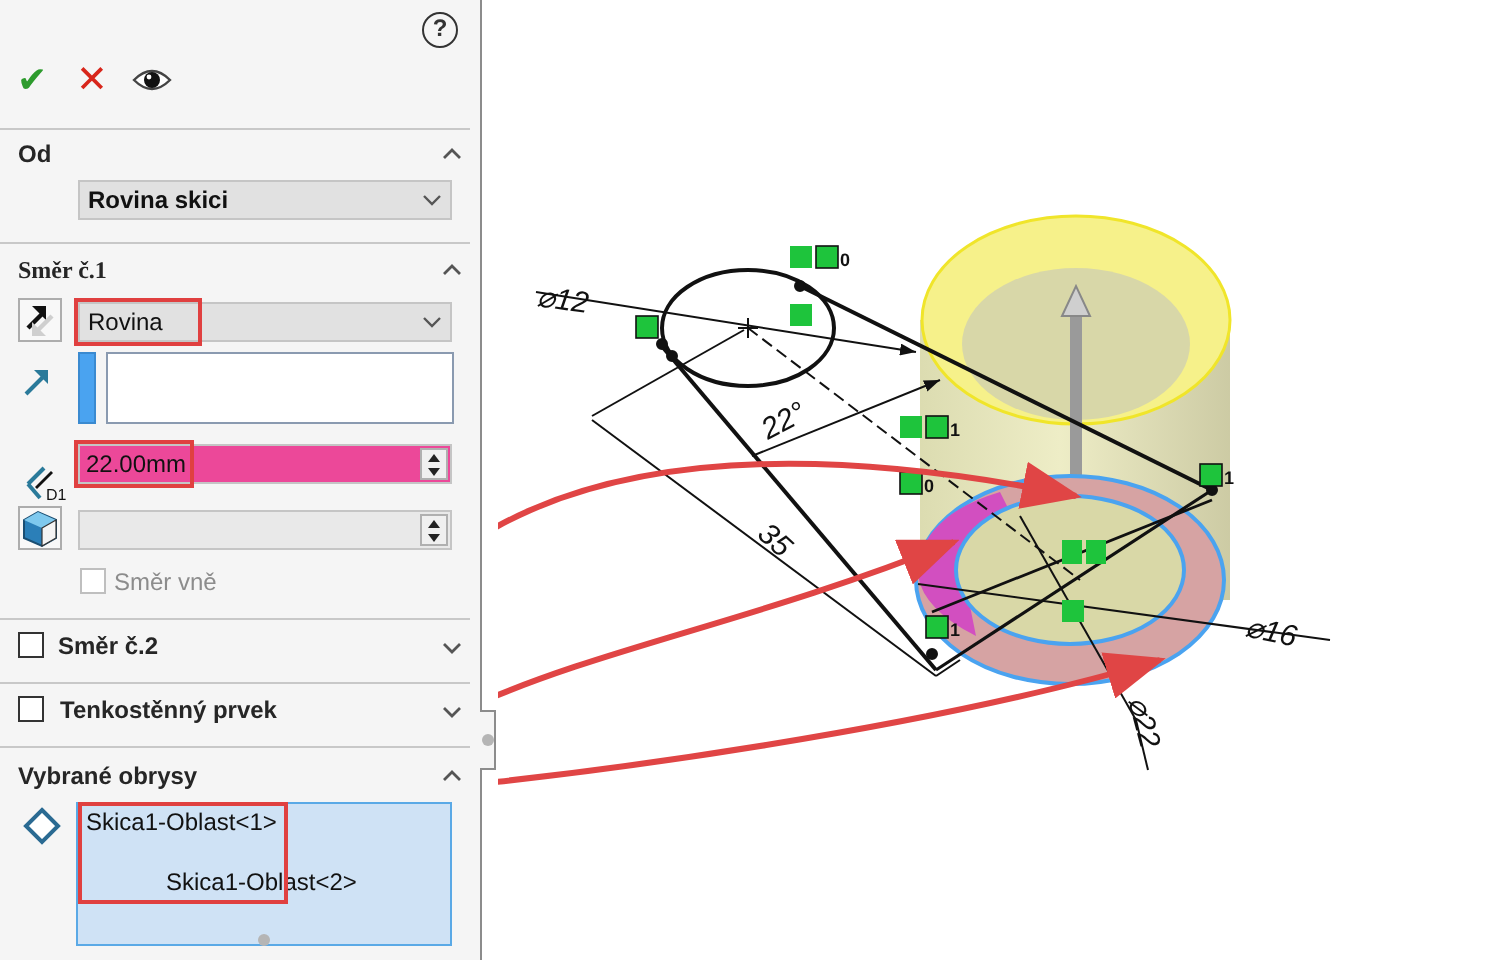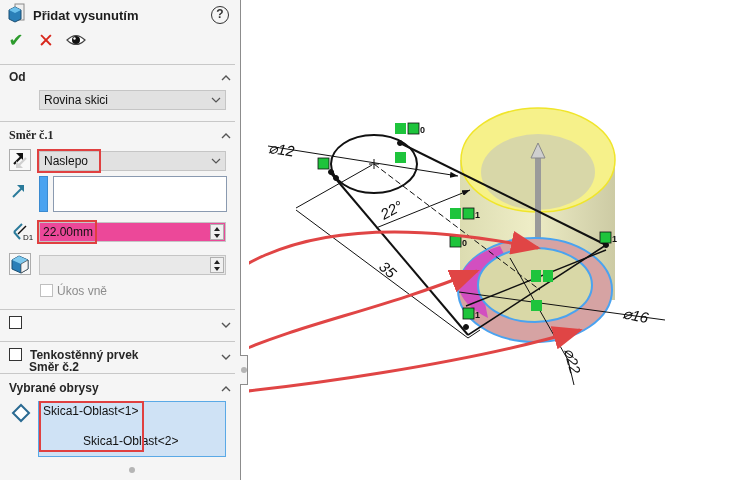--- a/index.html
+++ b/index.html
@@ -25,43 +25,33 @@
   .iconbox { position: absolute; width: 22px; height: 22px; border: 1px solid #adadad; background: #f8f8f8; }
   .spin { position: absolute; height: 20px; background: #ec4899; border: 1px solid #c5c5c5; font-size: 12px; padding-left: 3px; line-height: 18px; color: #111; }
   .spin.disabled { background: #e9e9e9; }
   .spinbtn { position: absolute; right: 1px; top: 1px; width: 14px; height: 16px; border: 1px solid #b0b0b0; background: #f0f0f0; }
   .spinbtn .up { position: absolute; left: 3px; top: 2px; width: 0; height: 0; border-left: 3px solid transparent; border-right: 3px solid transparent; border-bottom: 4px solid #222; }
   .spinbtn .dn { position: absolute; left: 3px; top: 9px; width: 0; height: 0; border-left: 3px solid transparent; border-right: 3px solid transparent; border-top: 4px solid #222; }
   .checkbox { position: absolute; width: 13px; height: 13px; border: 1px solid #333; background: #fff; }
   .checkbox.disabled { border-color: #bfbfbf; }
   .cblabel { position: absolute; font-size: 12px; color: #262626; font-weight: bold; }
   .cblabel.disabled { color: #8c8c8c; font-weight: normal; }
-  .listbox { position: absolute; left: 38px; top: 401px; width: 188px; height: 56px; background: #cfe2f5; border: 1px solid #5aa9e6; }
+  .listbox { position: absolute; left: 38px; top: 401px; width: 188px; height: 72px; background: #cfe2f5; border: 1px solid #5aa9e6; }
   .list-item { position: absolute; left: 1px; width: 184px; height: 15px; font-size: 12px; color: #111; line-height: 15px; padding-left: 3px; }
   .list-item.selected { background: #0a6bc4; color: #fff; }
   .viewport { position: absolute; left: 249px; top: 0; width: 501px; height: 480px; }
   .scroll-dot { position: absolute; left: 129px; top: 467px; width: 6px; height: 6px; border-radius: 50%; background: #b5b5b5; }
 </style>
 </head>
 <body>
 
 <div class="root">
 
   <div class="panel">
 
-    <div class="title-row">
-      <span>
-        <svg width="18" height="20" viewBox="0 0 18 20">
-          <rect x="7" y="1" width="9" height="16" fill="#f0f0f0" stroke="#8a8a8a"></rect>
-          <polygon points="1,7 7,4 13,7 13,16 7,19 1,16" fill="#2b7fb8" stroke="#1a4e72"></polygon>
-          <polygon points="1,7 7,4 13,7 7,10" fill="#6cc0ec"></polygon>
-        </svg>
-      </span>
-      <span class="title-text">Přidat vysunutím</span>
-    </div>
     <div class="help">?</div>
 
     <div class="actions">
       <div class="act ok">✔</div>
       <div class="act cancel">✕</div>
       <div class="act">
         <svg width="20" height="14" viewBox="0 0 20 14">
           <path d="M1 7 Q10 -2 19 7 Q10 16 1 7 Z" fill="#fff" stroke="#444" stroke-width="1.2"></path>
           <circle cx="10" cy="7" r="4" fill="#111"></circle>
           <circle cx="8.5" cy="5.5" r="1.2" fill="#fff"></circle>
@@ -70,21 +60,21 @@
     </div>
 
     <div class="divider" style="top:64px;"></div>
 
     <div class="section-title" style="top:70px;">Od</div>
     <div class="chev" style="top:70px;">
       <svg viewBox="0 0 12 12">
           <path d="M2 8 L6 4 L10 8" fill="none" stroke="#555" stroke-width="1.4"></path>
         </svg>
     </div>
-    <div class="combo" style="left:39px; top:90px; width:187px;">
+    <div class="combo" style="left:39px; top:90px; width:187px;font-weight:bold;">
       <span>Rovina skici</span>
       <svg class="arrow" viewBox="0 0 10 10">
           <path d="M1 3 L5 7 L9 3" fill="none" stroke="#555" stroke-width="1.2"></path>
         </svg>
     </div>
 
     <div class="divider" style="top:121px;"></div>
 
     <div class="section-title" style="top:128px;font-family:Liberation Serif, serif;">Směr č.1</div>
     <div class="chev" style="top:128px;">
@@ -95,37 +85,37 @@
 
     <div class="iconbox" style="left:9px; top:149px;">
       <svg width="20" height="20" viewBox="0 0 20 20">
         <path d="M4 14 L12 6" stroke="#111" stroke-width="2.2"></path>
         <polygon points="13,3 13,10 6,3" fill="#111"></polygon>
         <path d="M16 8 L9 15" stroke="#cfcfcf" stroke-width="2.2"></path>
         <polygon points="6,18 6,11 13,18" fill="#cfcfcf"></polygon>
       </svg>
     </div>
     <div class="combo" style="left:39px; top:151px; width:187px;">
-      <span>Naslepo</span>
+      <span>Rovina</span>
       <svg class="arrow" viewBox="0 0 10 10">
           <path d="M1 3 L5 7 L9 3" fill="none" stroke="#555" stroke-width="1.2"></path>
         </svg>
     </div>
     <div class="hl" style="left:37px; top:149px; width:64px; height:24px;"></div>
 
     <span style="position:absolute; left:11px; top:183px;">
       <svg width="16" height="16" viewBox="0 0 16 16">
           <path d="M2 14 L11 5" stroke="#2a7a9a" stroke-width="2"></path>
           <polygon points="13,2 13,9 6,2" fill="#2a7a9a"></polygon>
         </svg>
     </span>
     <div style="position:absolute; left:39px; top:176px; width:9px; height:36px; background:#4aa3f0; border:1px solid #3a8ad0;"></div>
     <div style="position:absolute; left:53px; top:176px; width:174px; height:36px; background:#fff; border:1px solid #8a9ab0;"></div>
 
-    <span style="position:absolute; left:12px; top:222px;">
+    <span style="position:absolute; left:12px; top:232px;">
       <svg width="22" height="20" viewBox="0 0 22 20">
         <path d="M2 10 L10 2" stroke="#2a7a9a" stroke-width="2"></path>
         <path d="M2 10 L8 17" stroke="#2a7a9a" stroke-width="2"></path>
         <path d="M6 12 L14 4" stroke="#111" stroke-width="1.4"></path>
         <text x="11" y="18" font-size="8" font-family="Liberation Sans, sans-serif" fill="#111">D1</text>
       </svg>
     </span>
     <div class="spin" style="left:39px; top:222px; width:187px;">
       <span>22.00mm</span>
       <div class="spinbtn">
@@ -144,26 +134,26 @@
     </div>
     <div class="spin disabled" style="left:39px; top:255px; width:187px;">
       <span></span>
       <div class="spinbtn">
           <div class="up"></div>
           <div class="dn"></div>
         </div>
     </div>
 
     <div class="checkbox disabled" style="left:40px; top:284px;"></div>
-    <div class="cblabel disabled" style="left:57px; top:284px;">Úkos vně</div>
+    <div class="cblabel disabled" style="left:57px; top:284px;">Směr vně</div>
 
     <div class="divider" style="top:309px;"></div>
 
     <div class="checkbox" style="left:9px; top:316px;"></div>
-    <div class="cblabel" style="left:29px; top:316px;margin-top:44px;">Směr č.2</div>
+    <div class="cblabel" style="left:29px; top:316px;">Směr č.2</div>
     <div class="chev" style="top:317px;">
       <svg viewBox="0 0 12 12">
           <path d="M2 4 L6 8 L10 4" fill="none" stroke="#555" stroke-width="1.4"></path>
         </svg>
     </div>
 
     <div class="divider" style="top:341px;"></div>
 
     <div class="checkbox" style="left:9px; top:348px;"></div>
     <div class="cblabel" style="left:30px; top:348px;">Tenkostěnný prvek</div>

